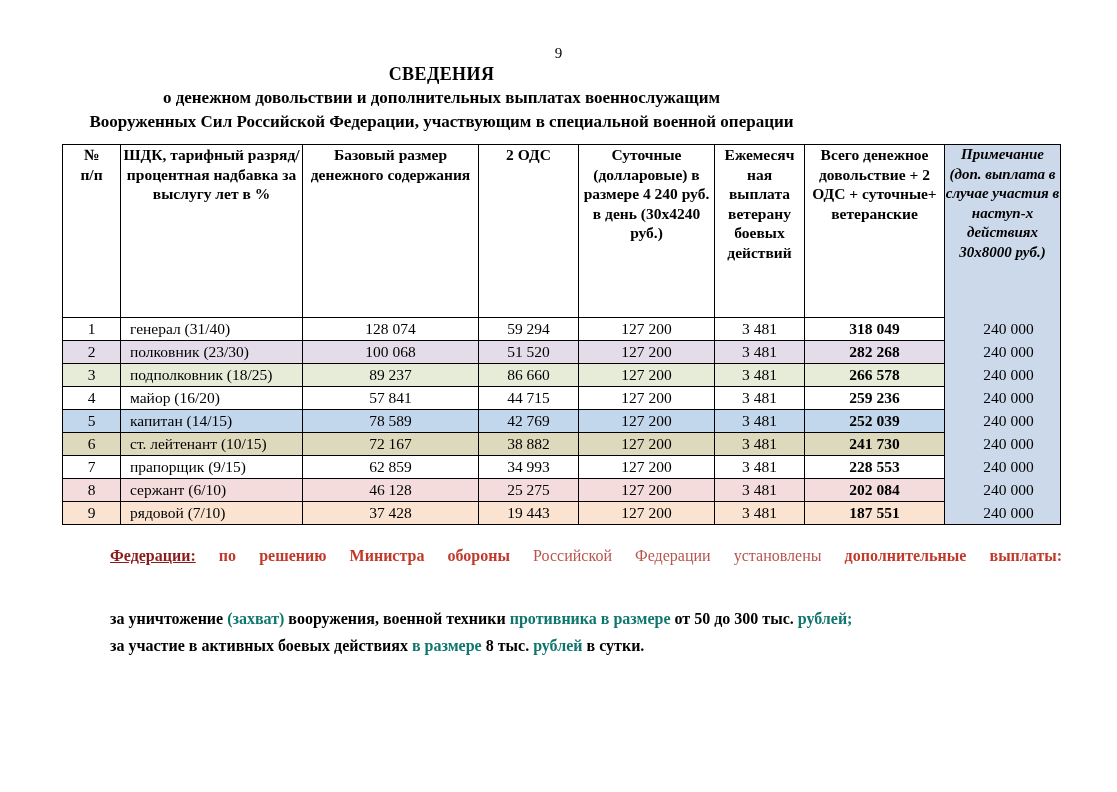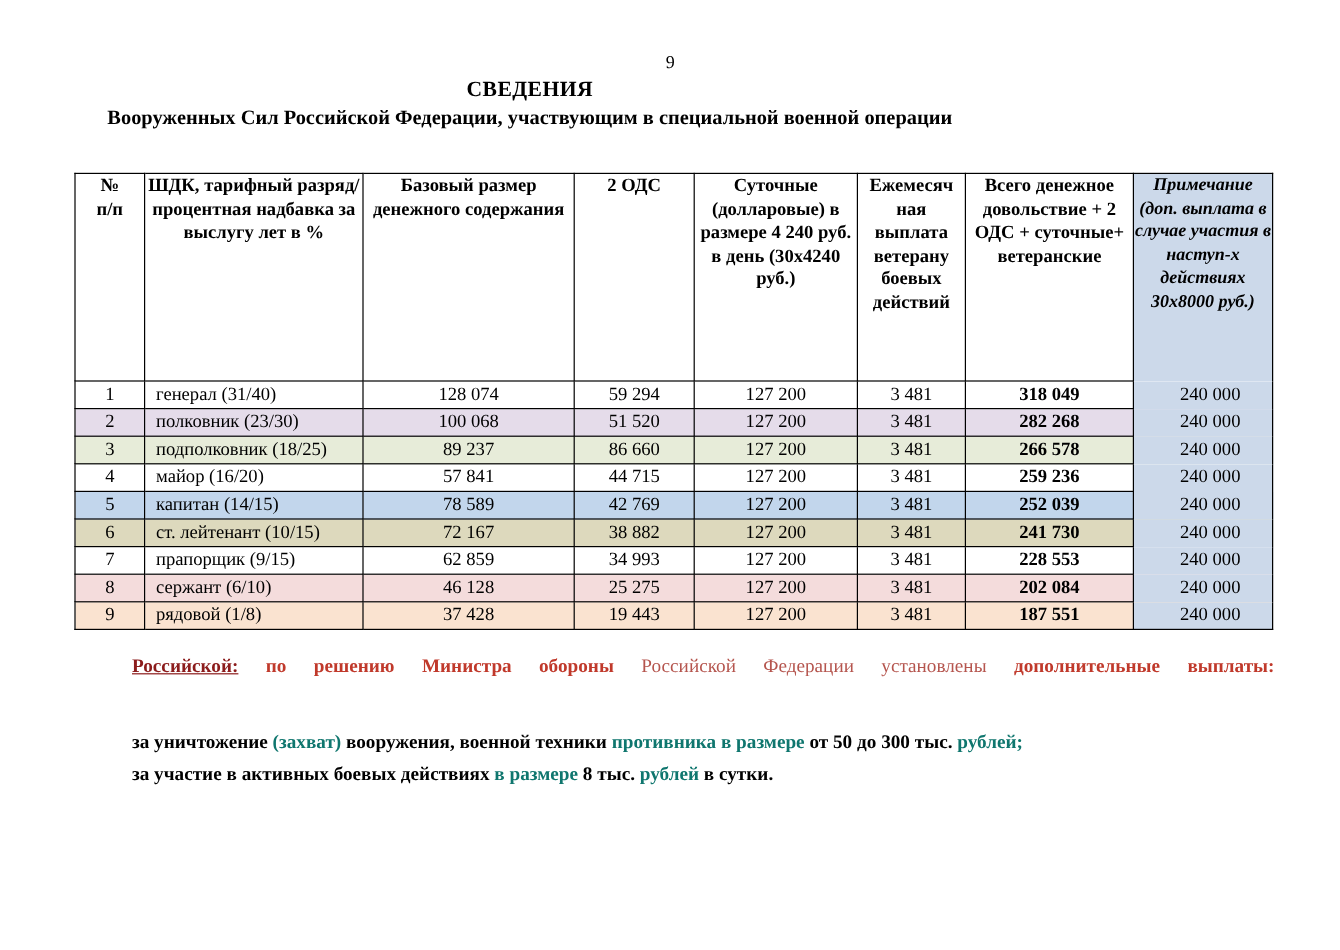--- a/index.html
+++ b/index.html
@@ -173,20 +173,21 @@
 </style>
 </head>
 <body>
 
 <div class="page">
 
   <div class="page-number">9</div>
 
   <div class="heading">
     <div class="h-main">СВЕДЕНИЯ</div>
+    <div class="h-sub">о денежном довольствии и дополнительных выплатах военнослужащим</div>
     <div class="h-sub">Вооруженных Сил Российской Федерации, участвующим в специальной военной операции</div>
   </div>
 
   <div class="table-wrap">
     <table class="main">
       <colgroup>
         <col class="c-num">
           <col class="c-rank">
           <col class="c-base">
           <col class="c-ods">
@@ -286,33 +287,33 @@
             <td class="rank">сержант (6/10)</td>
             <td>46 128</td>
             <td>25 275</td>
             <td>127 200</td>
             <td>3 481</td>
             <td class="total">202 084</td>
             <td class="note">240 000</td>
           </tr>
           <tr class="r-peach">
             <td>9</td>
-            <td class="rank">рядовой (1/8)</td>
+            <td class="rank">рядовой (7/10)</td>
             <td>37 428</td>
             <td>19 443</td>
             <td>127 200</td>
             <td>3 481</td>
             <td class="total">187 551</td>
             <td class="note">240 000</td>
           </tr>
         </tbody>
     </table>
   </div>
 
   <div class="footnote">
-    <div class="fn-p1"><span class="lbl-note">Российской:</span> <span class="red-b">по решению Министра обороны</span> <span class="red-r">Российской Федерации установлены</span> <span class="red-b">дополнительные</span> <span class="red-b">выплаты:</span></div>
+    <div class="fn-p1"><span class="lbl-note">Федерации:</span> <span class="red-b">по решению Министра обороны</span> <span class="red-r">Российской Федерации установлены</span> <span class="red-b">дополнительные</span> <span class="red-b">выплаты:</span></div>
 
     <div class="fn-line"><span class="blk-b">за уничтожение</span> <span class="blk-r">(захват)</span> <span class="blk-b">вооружения, военной техники</span> <span class="blk-r">противника в размере</span> <span class="blk-b">от 50 до 300 тыс.</span> <span class="blk-r">рублей;</span></div>
 
     <div class="fn-line second"><span class="blk-b">за участие в активных боевых действиях</span> <span class="blk-r">в размере</span> <span class="blk-b">8 тыс.</span> <span class="blk-r">рублей</span> <span class="blk-b">в сутки.</span></div>
   </div>
 
 </div>
 
 </body></html>

